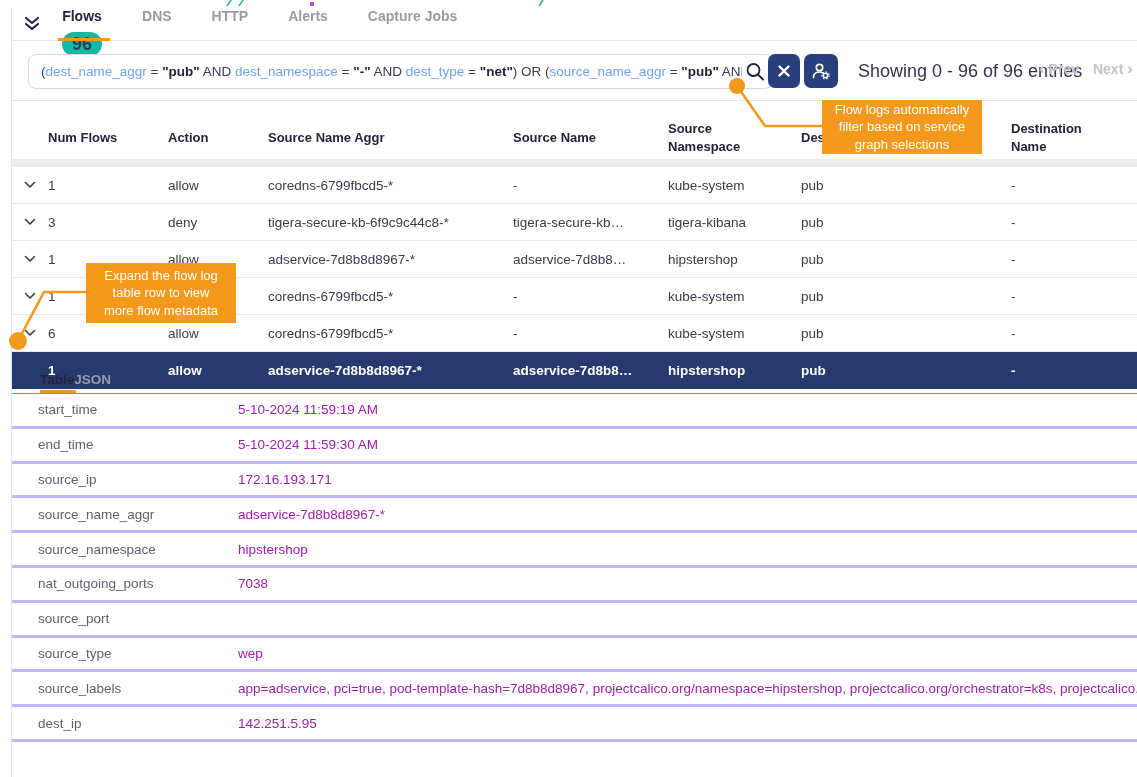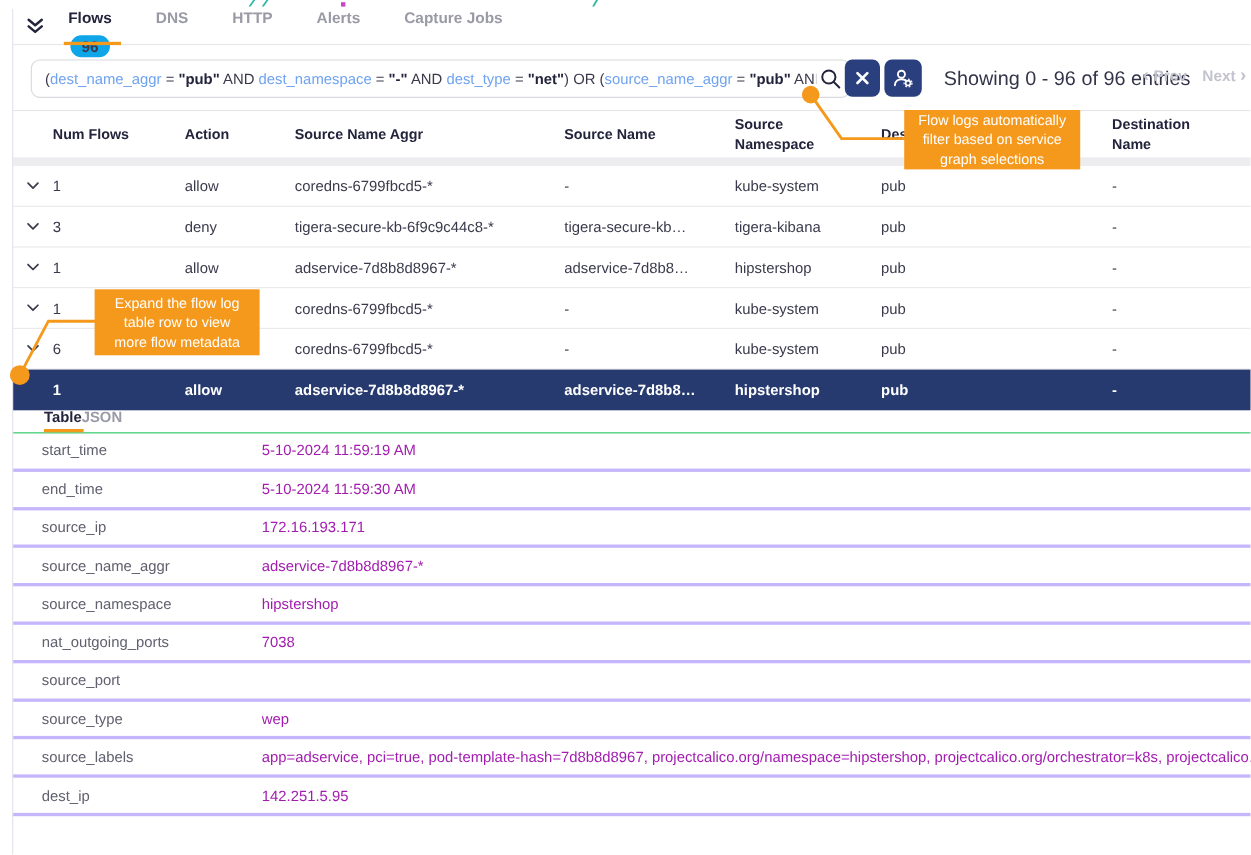--- a/index.html
+++ b/index.html
@@ -14,21 +14,21 @@
   .panel-border { position:absolute; left:11px; top:8px; bottom:0; width:1px; background:#e2e2e8; }
 
   
   .tabbar { position:absolute; left:12px; right:0; top:8px; height:33px; border-bottom:1px solid #e6e6ea;
     display:flex; align-items:center; }
   .collapse-btn { width:40px; display:flex; justify-content:center; align-items:center; cursor:pointer; }
   .tab { display:flex; align-items:center; gap:8px; font-weight:700; font-size:14px; color:#9a9aa6;
     padding:0 2px; margin-right:36px; height:32px; position:relative; cursor:pointer; white-space:nowrap;flex-direction:column; }
   .tab.active { color:#23233c; }
   .tab.active::after { content:""; position:absolute; left:-2px; right:-6px; bottom:-1px; height:3px; background:#f5991d; }
-  .tab .badge { background:#0ea5e9; color:#3a3a4c; font-weight:600; font-size:14px; border-radius:12px;
+  .tab .badge { background:#14b8a6; color:#3a3a4c; font-weight:600; font-size:18px; border-radius:12px;
     padding:3px 10px; line-height:1; }
 
   
   .filterbar { position:absolute; left:12px; right:0; top:41px; height:60px; border-bottom:1px solid #e6e6ea; }
   .query-box { position:absolute; left:16px; top:13px; width:745px; height:35px; border:1px solid #d9d9df;
     border-radius:8px; background:#fff; display:flex; align-items:center; overflow:hidden; padding:0 30px 0 12px; }
   .query-text { font-size:13.5px; white-space:nowrap; overflow:hidden; color:#3a3a4c; }
   .query-text .tok-field { color:#6fa3f0; }
   .query-text .tok-value { color:#23233c; font-weight:700; }
   .search-ic { position:absolute; right:6px; top:6px; }
@@ -37,21 +37,21 @@
   .btn-clear { left:756px; }
   .btn-user { left:792px; width:34px; }
   .showing { position:absolute; left:846px; top:20px; font-size:18px; color:#33334a; white-space:nowrap; }
   .pager { position:absolute; right:4px; top:19px; font-size:14px; font-weight:600; color:#c3c3cd; display:flex; gap:14px; }
   .pager span { cursor:pointer; display:flex; align-items:center; gap:4px; }
   .pager .angle { font-size:17px; line-height:1; }
 
   
   .flowtable { position:absolute; left:12px; right:0; top:102px; }
   .fgrid { display:grid; grid-template-columns:36px 120px 100px 245px 155px 133px 210px 1fr; align-items:center; }
-  .fhead { min-height:38px; padding:2px 0 4px 0; }
+  .fhead { min-height:38px; padding:18px 0 4px 0; }
   .fhead .hcell { font-size:13px; font-weight:700; color:#23233c; line-height:1.35; padding-right:26px; }
   .gapstrip { height:8px; background:#ededf0; }
   .frow { height:37px; border-bottom:1px solid #e8e8ec; font-size:13.5px; color:#3a3a4c; cursor:pointer; }
   .frow .cell { white-space:nowrap; overflow:hidden; text-overflow:ellipsis; padding-right:18px; }
   .frow .chev { display:flex; justify-content:center; color:#3a3a4c; }
   .frow.selected { background:#263a6f; color:#ffffff; font-weight:700; border-bottom:none; }
 
   
   .detail { position:absolute; left:12px; right:0; top:368px; }
   .dtabs { display:flex; align-items:flex-end; padding:6px 0 0 28px; height:26px; border-bottom:1px solid #22c55e; }

